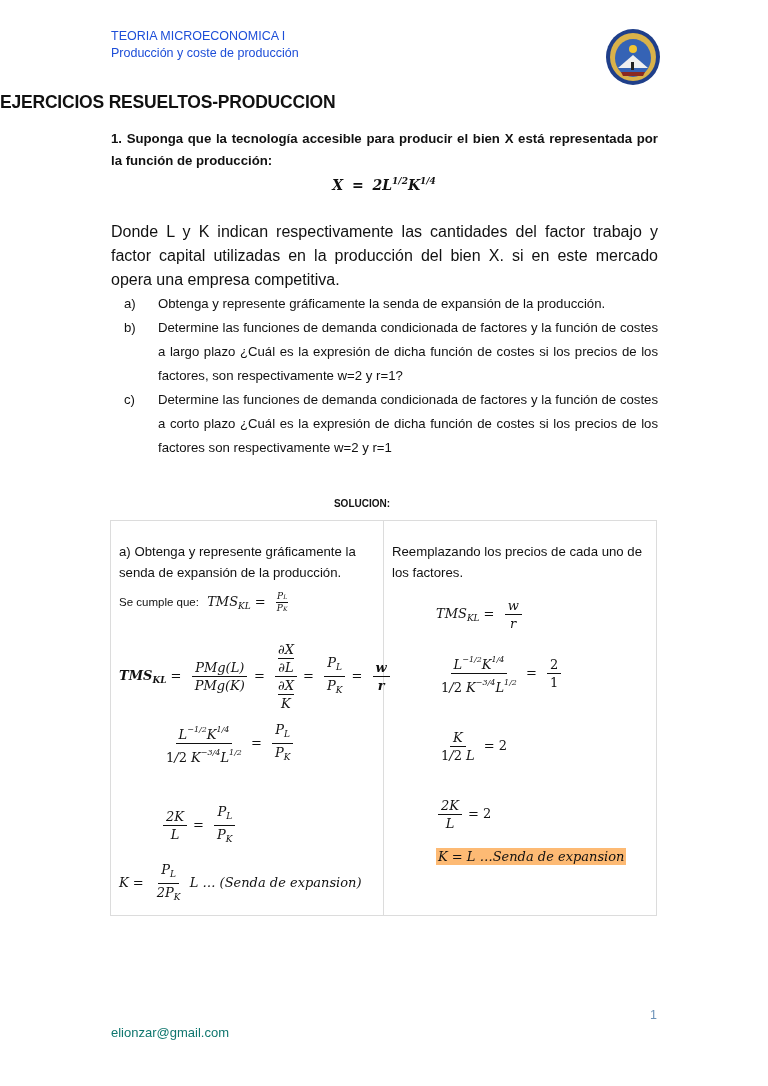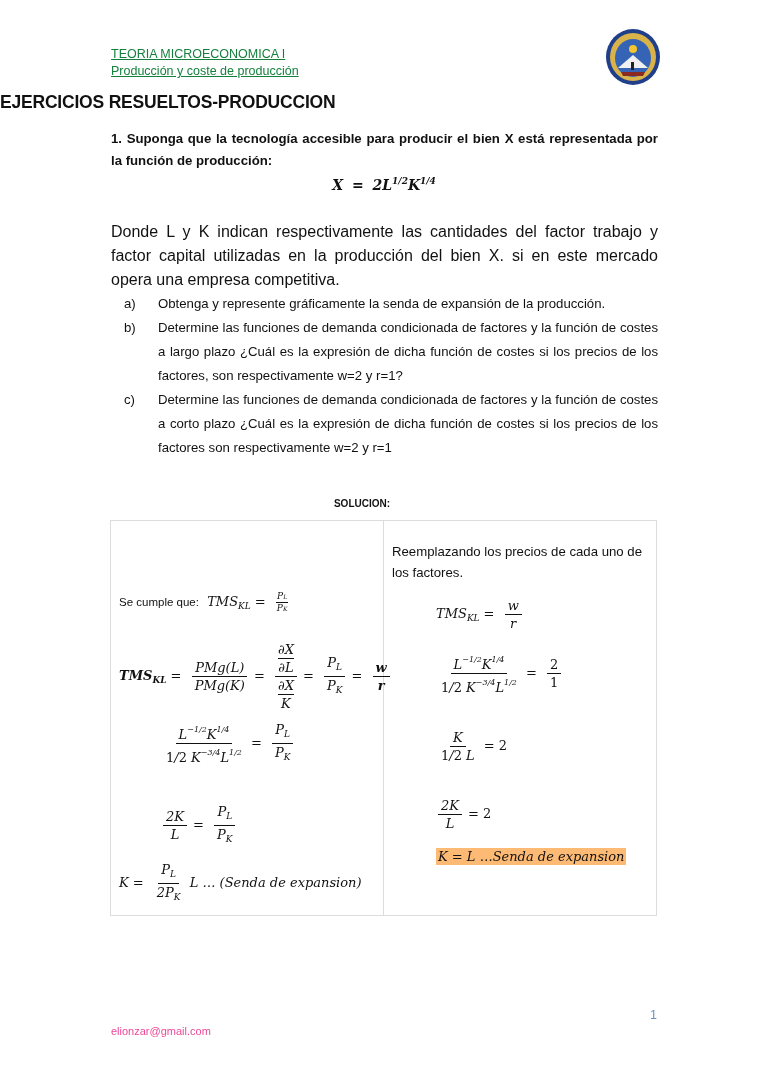--- a/index.html
+++ b/index.html
@@ -1,18 +1,18 @@
 <!DOCTYPE html>
 <html><head>
 <meta charset="utf-8">
 <style>
   html, body { margin: 0; padding: 0; background: #ffffff; }
   body { width: 768px; height: 1086px; position: relative; overflow: hidden;
          font-family: "Liberation Sans", sans-serif; color: #111; }
-  .hdr { position: absolute; left: 111px; top: 46px; color: #15803d; font-size: 12.5px; line-height: 17px; text-decoration: underline; }
+  .hdr { position: absolute; left: 111px; top: 28px; color: #1d4ed8; font-size: 12.5px; line-height: 17px; }
   .logo { position: absolute; left: 604px; top: 28px; width: 58px; height: 58px; }
   .title { position: absolute; left: 0; width: 768px; top: 92px; text-align: left;
            font-weight: bold; font-size: 17.5px; letter-spacing: -0.2px; }
   .q1 { position: absolute; left: 111px; width: 547px; top: 128px; font-weight: bold;
         font-size: 13.2px; line-height: 22px; text-align: justify; }
   .formula-main { position: absolute; left: 0; width: 768px; top: 176px; text-align: center;
         font-family: "DejaVu Serif", serif; font-weight: bold; font-style: italic; font-size: 14px; }
   .formula-main sup { font-size: 9px; }
   .para { position: absolute; left: 111px; width: 547px; top: 220px; font-size: 16px;
           line-height: 24px; text-align: justify; }
@@ -33,21 +33,21 @@
   .frac .d { padding: 0 3px; line-height: 17px; }
   .frac.sm { font-size: 9px; }
   .frac.sm .n, .frac.sm .d { line-height: 10px; padding: 0 1px; }
   .eq { margin: 0 4px; font-style: normal; }
   .sub { font-size: 9px; vertical-align: -3px; }
   .sup { font-size: 8px; vertical-align: 7px; text-align: center; }
   .b { font-weight: bold; }
   .hl { background: #fdba74; padding: 1px 2px; }
   .small { font-size: 11.5px; }
   .pg { position: absolute; left: 650px; top: 1008px; color: #6b92b8; font-size: 12.5px; }
-  .foot { position: absolute; left: 111px; top: 1025px; color: #ec4899; font-size: 11px; text-align: right; }
+  .foot { position: absolute; left: 111px; top: 1025px; color: #0f766e; font-size: 13px; text-align: right; }
   .up { font-style: normal; }
 </style>
 </head>
 <body>
 
 <div class="hdr">
   <div>TEORIA MICROECONOMICA I</div>
   <div>Producción y coste de producción</div>
 </div>
 
@@ -89,20 +89,21 @@
     <span class="tx">
       <span style="display:block;text-align:justify">Determine las funciones de demanda condicionada de factores y la función de costes a corto plazo ¿Cuál es la expresión de dicha función de costes si los precios de los factores son respectivamente w=2 y r=1</span>
     </span>
   </div>
 </div>
 
 <div class="sol">SOLUCION:</div>
 
 <div class="tbl">
   <div class="cell l">
+    <div class="txt" style="left:8px;top:20px;width:262px;">a) Obtenga y represente gráficamente la senda de expansión de la producción.</div>
 
     <div class="m" style="left:8px;top:70px;">
       <span class="up small" style="font-family:'Liberation Sans',sans-serif;">Se cumple que:</span>
       &nbsp;<span>TMS</span><span class="sub">KL</span><span class="eq">=</span>
       <span class="frac sm">
           <span class="n"><span>P</span><span style="font-size:6px">L</span></span>
           <span class="d"><span>P</span><span style="font-size:6px">K</span></span>
         </span>
     </div>
 

